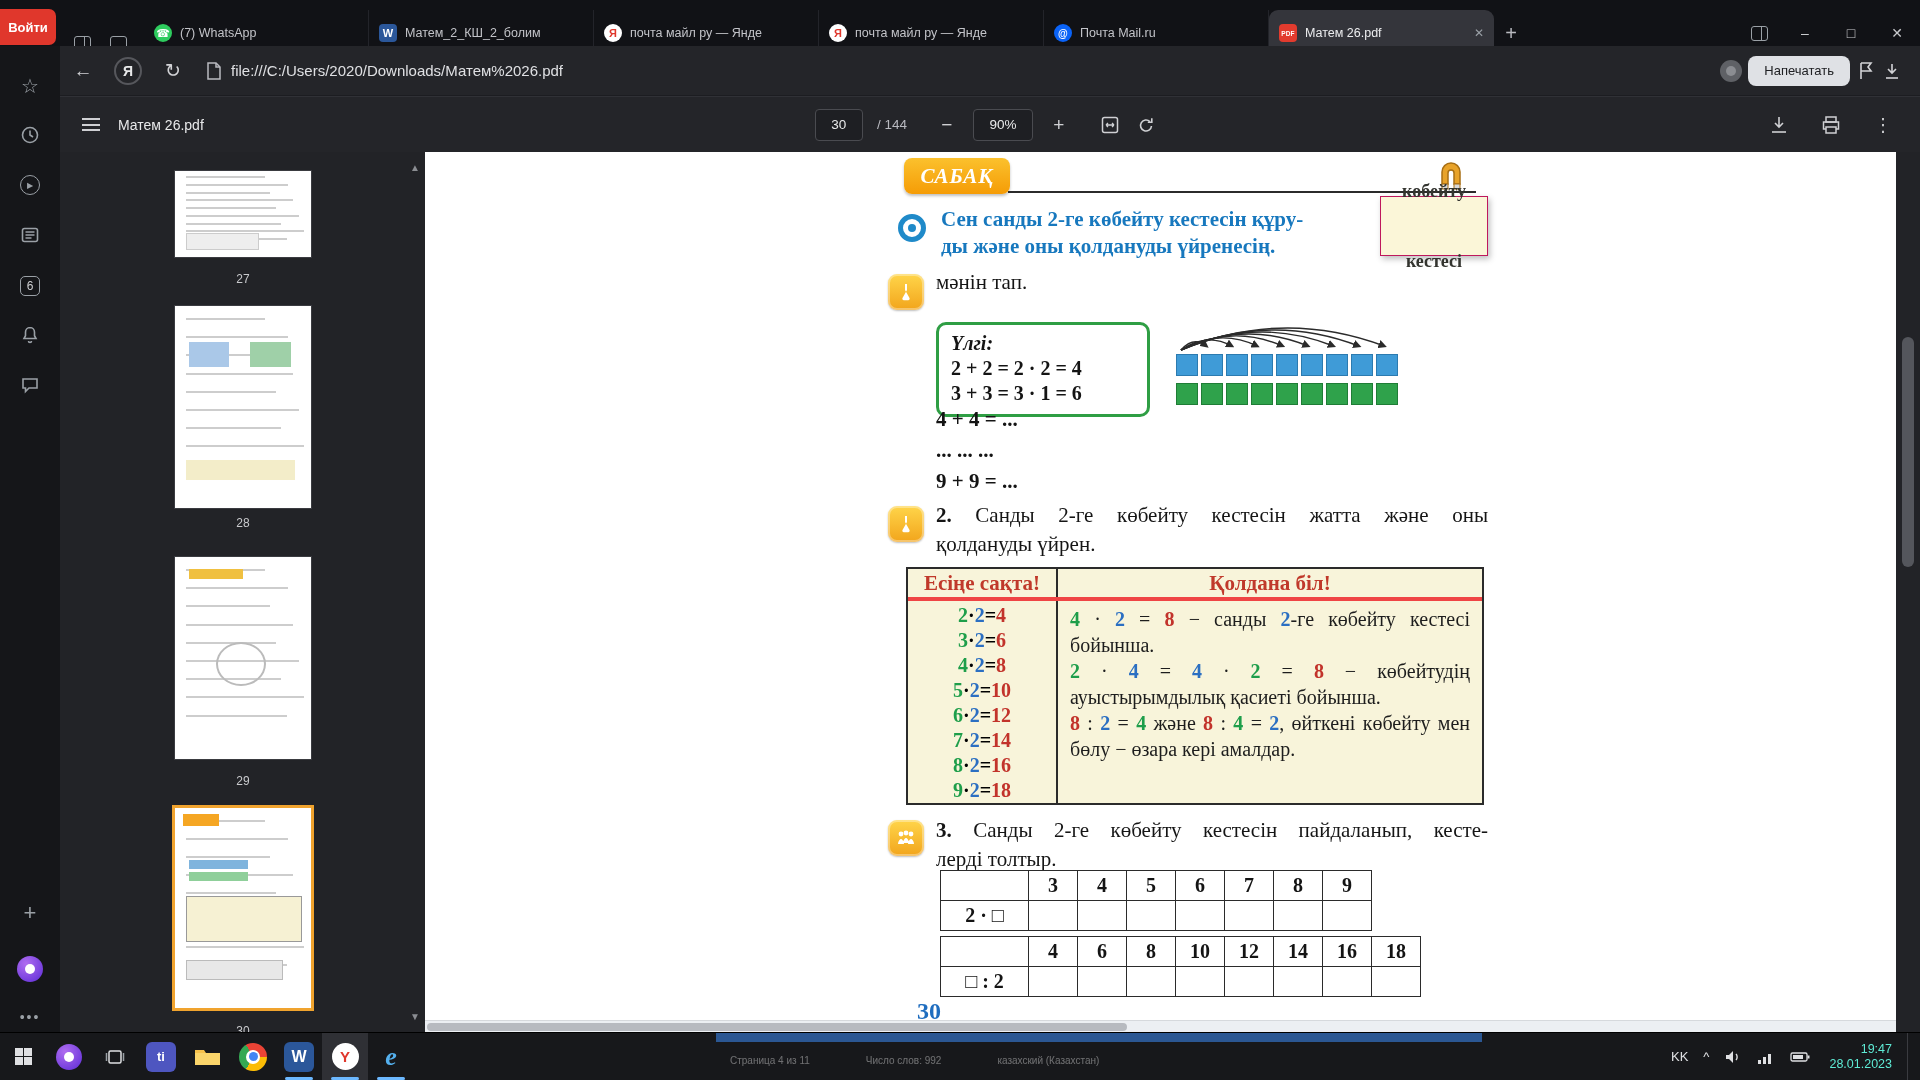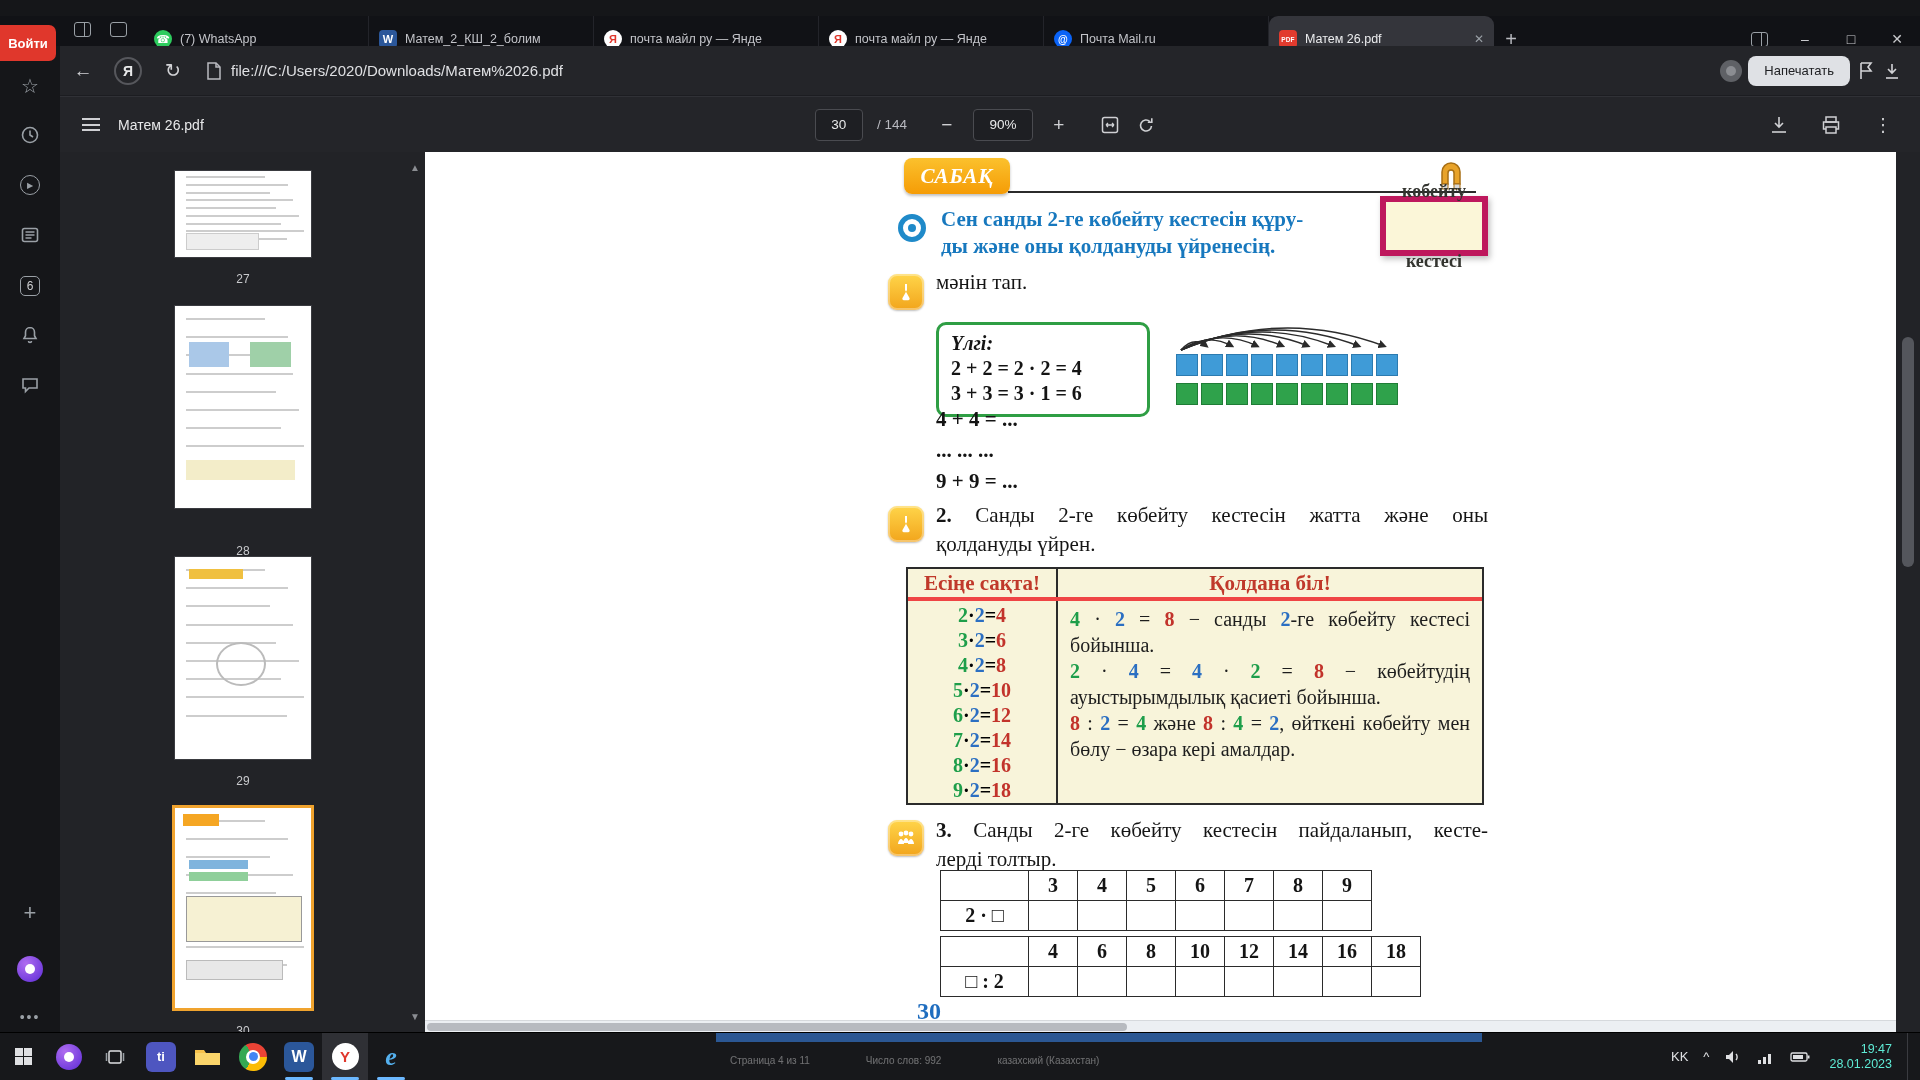--- a/index.html
+++ b/index.html
@@ -1,22 +1,22 @@
 <!DOCTYPE html>
 <html><head>
 <meta charset="utf-8">
 <style>
   html,body{margin:0;padding:0;background:#0e0f12;}
   #root{position:relative;width:1920px;height:1080px;overflow:hidden;background:#151619;
         font-family:"Liberation Sans","DejaVu Sans",sans-serif;-webkit-font-smoothing:antialiased;}
   .serif{font-family:"Liberation Serif","DejaVu Serif",serif;}
 
   
-  #tabbar{position:absolute;top:16px;left:0;width:1920px;height:56px;background:#111216;
-          display:flex;align-items:flex-start;padding-left:64px;box-sizing:border-box;}
+  #tabbar{position:absolute;top:0;left:0;width:1920px;height:56px;background:#111216;
+          display:flex;align-items:flex-end;padding-left:64px;box-sizing:border-box;}
   #login-btn{position:absolute;left:0;top:9px;width:56px;height:36px;background:#e0372c;color:#fff;
           font-size:13px;font-weight:bold;display:flex;align-items:center;justify-content:center;
           border-radius:0 7px 7px 0;z-index:6;}
   .tabtool{width:26px;height:26px;margin:0 5px;display:flex;align-items:center;justify-content:center;color:#9aa0a6;}
   .tabtool .bx{width:15px;height:13px;border:1.6px solid #9aa0a6;border-radius:3px;position:relative;}
   .tabtool .bx.split:after{content:"";position:absolute;top:0;bottom:0;left:9px;width:1.6px;background:#9aa0a6;}
   #tabs{display:flex;height:46px;margin-left:8px;}
   .tab{width:225px;height:46px;display:flex;align-items:center;gap:8px;padding:0 10px;box-sizing:border-box;
        color:#c3c4c9;font-size:12.5px;border-right:1px solid #23242a;}
   .tab.active{background:#34353b;color:#ecedef;border-radius:9px 9px 0 0;border-right:none;}
@@ -82,21 +82,21 @@
   .panel-arrow{position:absolute;right:5px;color:#8b8d92;font-size:10px;}
 
   
   #viewer{position:absolute;top:152px;left:425px;width:1471px;height:880px;background:#fff;overflow:hidden;}
   #viewer *{box-sizing:border-box;}
   .abs{position:absolute;}
   #ribbon{left:479px;top:6px;width:106px;height:36px;background:linear-gradient(#fbc12d,#f59c06);border-radius:8px;
           color:#fff;font-style:italic;font-weight:bold;font-size:21px;display:flex;align-items:center;
           justify-content:center;letter-spacing:1px;box-shadow:0 2px 3px rgba(0,0,0,.25);}
   #header-line{left:583px;top:39px;width:468px;border-top:2px solid #2b2b2b;}
-  #note-card{left:955px;top:44px;width:108px;height:60px;background:#fbf6d8;border:6px solid #be185d;
+  #note-card{left:955px;top:44px;width:108px;height:60px;background:#fbf6d8;border:1px solid #be185d;
              box-shadow:2px 3px 6px rgba(0,0,0,.25);display:flex;flex-direction:column;align-items:center;
              justify-content:center;font-weight:bold;font-size:18px;color:#33342f;line-height:22px;text-align:center;gap:48px;}
   #pin{left:1012px;top:8px;width:28px;height:36px;}
   #objective-icon{left:473px;top:62px;width:28px;height:28px;border-radius:50%;border:5px solid #1f8ac9;background:#fff;}
   #objective-icon span{position:absolute;inset:5px;border-radius:50%;background:#1f8ac9;display:block;}
   #objective-text{left:516px;top:54px;width:450px;font-weight:bold;font-size:21px;line-height:27px;color:#1778be;}
   .task-icon{width:36px;height:36px;border-radius:9px;background:linear-gradient(#ffd54a,#f2a51c);
              box-shadow:inset 0 0 0 2px rgba(255,255,255,.35),0 1px 2px rgba(0,0,0,.25);
              display:flex;align-items:center;justify-content:center;}
   .task-text{width:552px;font-size:21px;line-height:29px;color:#151515;}
@@ -344,21 +344,21 @@
         <div style="position: absolute; left: 8%; top: 33%; width: 79%; height: 2px; background: rgb(205, 205, 205);"></div>
         <div style="position: absolute; left: 8%; top: 42%; width: 66%; height: 2px; background: rgb(205, 205, 205);"></div>
         <div style="position: absolute; left: 8%; top: 51%; width: 83%; height: 2px; background: rgb(205, 205, 205);"></div>
         <div style="position: absolute; left: 8%; top: 60%; width: 70%; height: 2px; background: rgb(205, 205, 205);"></div>
         <div style="position: absolute; left: 8%; top: 69%; width: 87%; height: 2px; background: rgb(205, 205, 205);"></div>
         <div style="position: absolute; left: 8%; top: 78%; width: 74%; height: 2px; background: rgb(205, 205, 205);"></div>
         <div style="position: absolute; left: 10%; top: 18%; width: 30%; height: 12%; background: rgb(170, 200, 232);"></div>
         <div style="position: absolute; left: 55%; top: 18%; width: 30%; height: 12%; background: rgb(159, 208, 168);"></div>
         <div style="position: absolute; left: 8%; top: 76%; width: 80%; height: 10%; background: rgb(243, 237, 201);"></div>
       </div>
-      <div class="thumb-label" style="top: 364px; margin-top: 28px;">28</div>
+      <div class="thumb-label" style="top: 364px;">28</div>
       <div class="thumb" style="top: 405px; height: 202px;">
         <div style="position: absolute; left: 8%; top: 6%; width: 58%; height: 2px; background: rgb(205, 205, 205);"></div>
         <div style="position: absolute; left: 8%; top: 15%; width: 75%; height: 2px; background: rgb(205, 205, 205);"></div>
         <div style="position: absolute; left: 8%; top: 24%; width: 62%; height: 2px; background: rgb(205, 205, 205);"></div>
         <div style="position: absolute; left: 8%; top: 33%; width: 79%; height: 2px; background: rgb(205, 205, 205);"></div>
         <div style="position: absolute; left: 8%; top: 42%; width: 66%; height: 2px; background: rgb(205, 205, 205);"></div>
         <div style="position: absolute; left: 8%; top: 51%; width: 83%; height: 2px; background: rgb(205, 205, 205);"></div>
         <div style="position: absolute; left: 8%; top: 60%; width: 70%; height: 2px; background: rgb(205, 205, 205);"></div>
         <div style="position: absolute; left: 8%; top: 69%; width: 87%; height: 2px; background: rgb(205, 205, 205);"></div>
         <div style="position: absolute; left: 8%; top: 78%; width: 74%; height: 2px; background: rgb(205, 205, 205);"></div>

